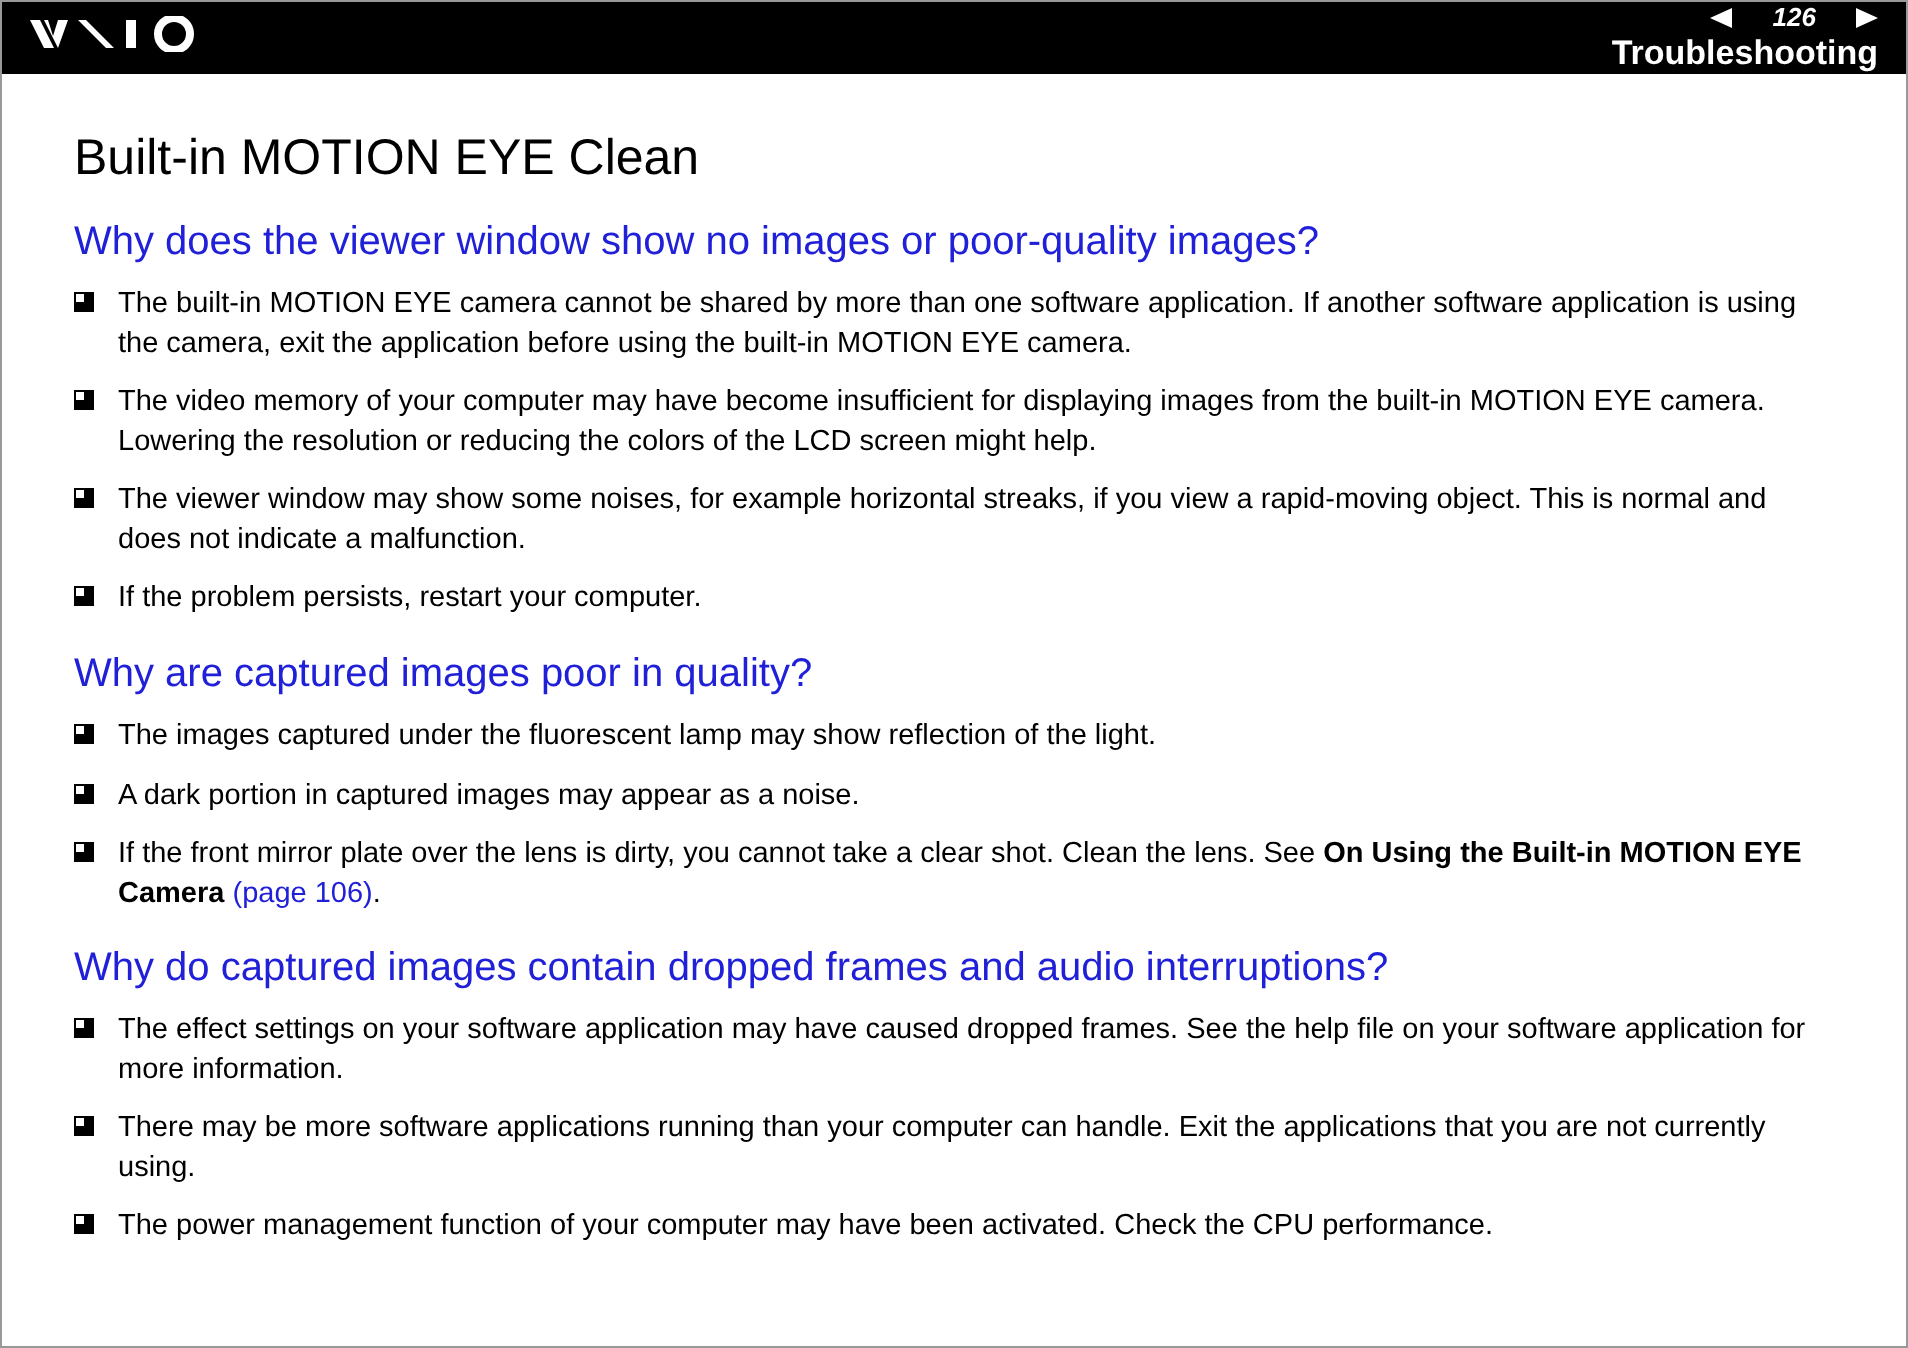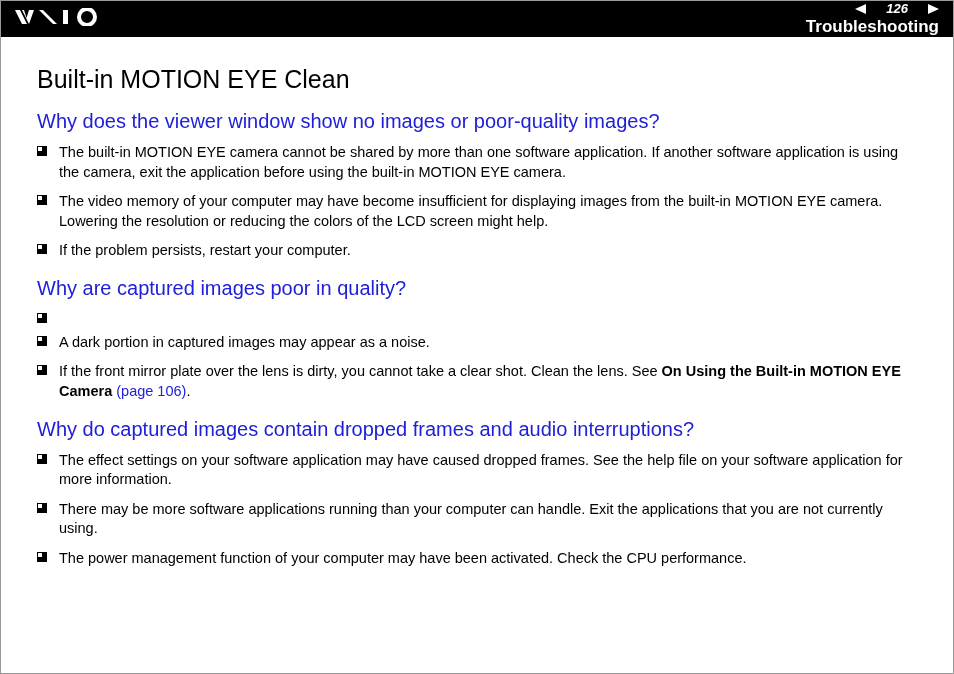--- a/index.html
+++ b/index.html
@@ -124,28 +124,33 @@
     <li>
         <span class="bullet"></span>
         <span>The built-in MOTION EYE camera cannot be shared by more than one software application. If another software application is using the camera, exit the application before using the built-in MOTION EYE camera.</span>
       </li>
     <li>
         <span class="bullet"></span>
         <span>The video memory of your computer may have become insufficient for displaying images from the built-in MOTION EYE camera. Lowering the resolution or reducing the colors of the LCD screen might help.</span>
       </li>
     <li>
         <span class="bullet"></span>
+        <span>The viewer window may show some noises, for example horizontal streaks, if you view a rapid-moving object. This is normal and does not indicate a malfunction.</span>
+      </li>
+    <li>
+        <span class="bullet"></span>
         <span>If the problem persists, restart your computer.</span>
       </li>
   </ul>
 
   <h2>Why are captured images poor in quality?</h2>
   <ul>
     <li>
         <span class="bullet"></span>
+        <span>The images captured under the fluorescent lamp may show reflection of the light.</span>
       </li>
     <li>
         <span class="bullet"></span>
         <span>A dark portion in captured images may appear as a noise.</span>
       </li>
     <li>
         <span class="bullet"></span>
         <span><span>If the front mirror plate over the lens is dirty, you cannot take a clear shot. Clean the lens. See </span><span class="bold">On Using the Built-in MOTION EYE Camera </span><span class="link-ref">(page 106)</span><span>.</span></span>
       </li>
   </ul>

